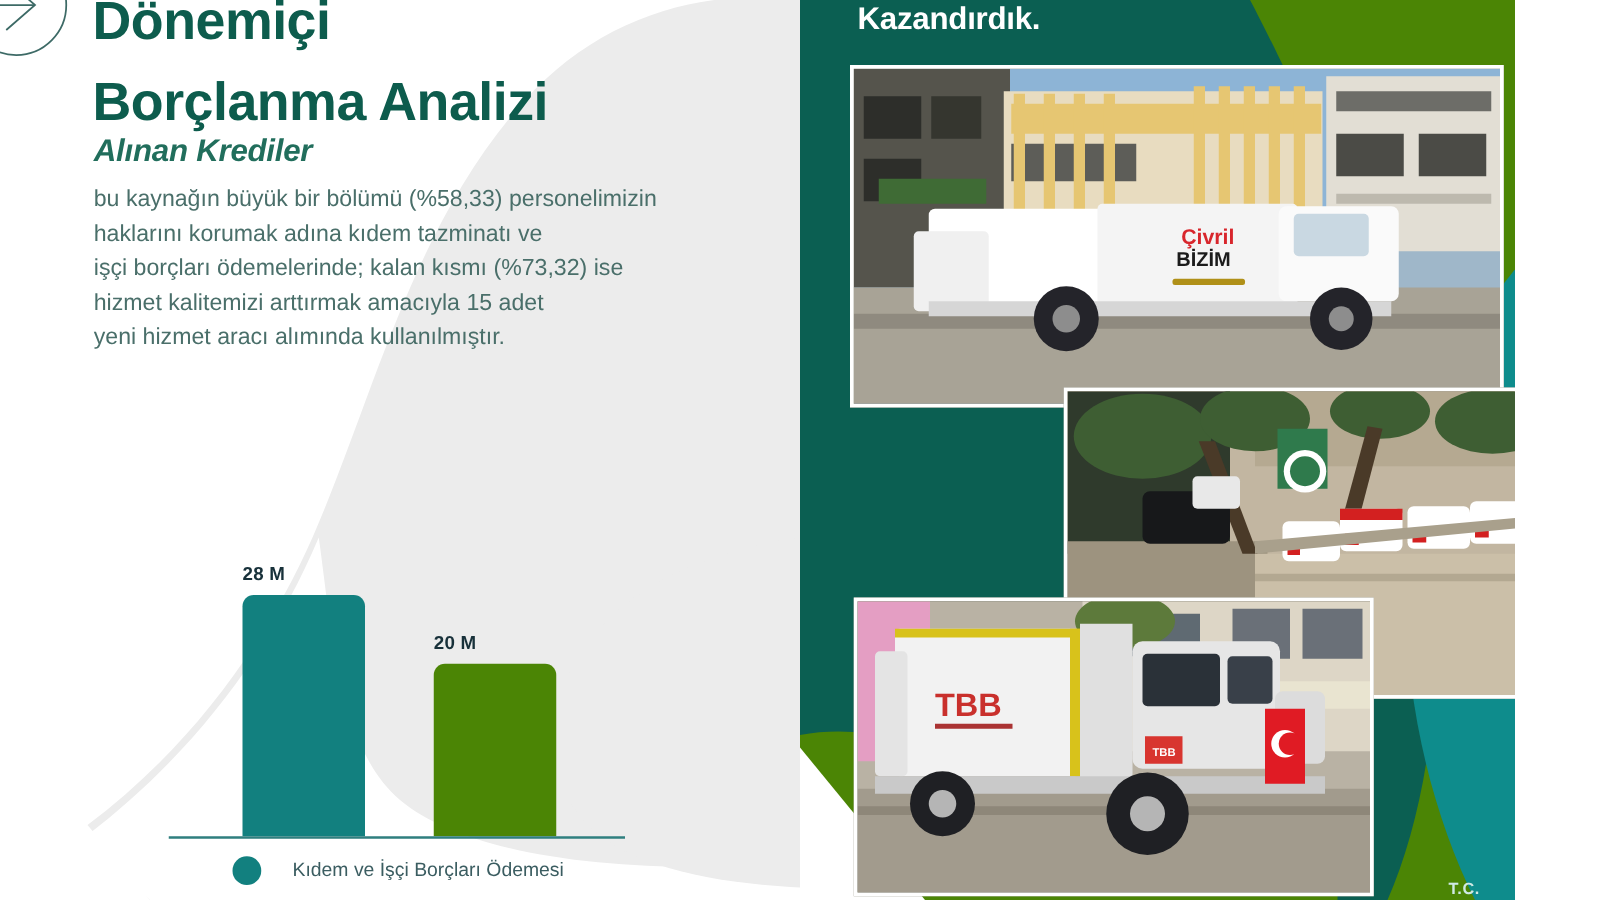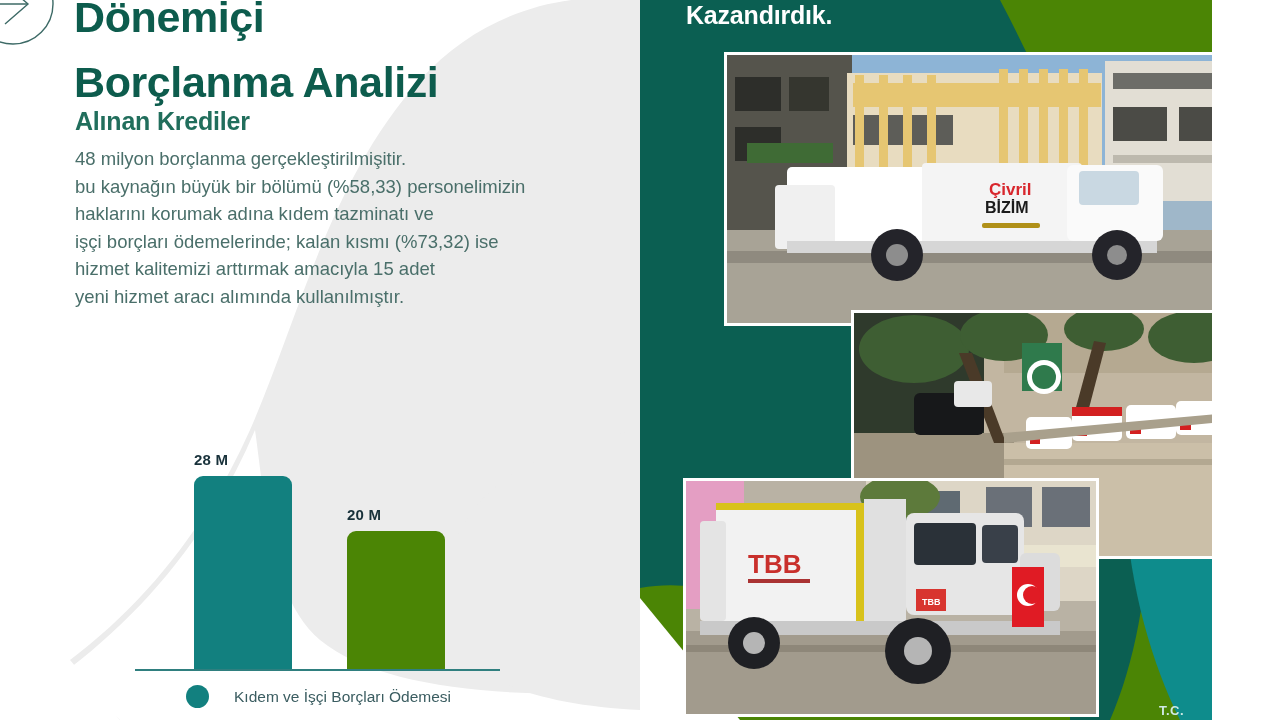--- a/index.html
+++ b/index.html
@@ -17,21 +17,21 @@
   .arrow-badge{position:absolute;left:-30px;top:-26px;width:86px;height:86px;}
 
   .title{
     position:absolute;left:74px;top:-6px;width:540px;
     font-size:43px;line-height:47px;font-weight:bold;
     color:#0d5c4d;letter-spacing:-0.4px;
   }
   .title .l2{display:block;margin-top:18px;}
   .subtitle{
     position:absolute;left:75px;top:107px;
-    font-size:25px;font-weight:bold;color:#216e5c;letter-spacing:-0.2px;
+    font-size:25px;font-weight:bold;color:#216e5c;letter-spacing:-0.2px;font-style:italic;
   }
   .body-text{
     position:absolute;left:75px;top:145px;width:545px;
     font-size:18.5px;line-height:27.5px;color:#4a6f6a;
   }
   .body-text span{display:block;white-space:nowrap;}
 
   
   .chart{position:absolute;left:0;top:400px;width:640px;height:320px;}
   .bar{position:absolute;border-radius:9px 9px 0 0;}
@@ -47,21 +47,21 @@
   
   .right-panel{position:absolute;left:640px;top:0;width:572px;height:720px;overflow:hidden;background:#7f1d1d;}
   .rp-svg{position:absolute;left:0;top:0;width:640px;height:720px;}
 
   .kazandirdik{
     position:absolute;left:46px;top:1px;font-size:25px;font-weight:bold;
     color:#ffffff;letter-spacing:-0.2px;
   }
 
   .photo{position:absolute;border:3px solid #ffffff;overflow:hidden;background:#7a7a6a;}
-  .ph1{left:40px;top:52px;width:517px;height:268px;margin-left:44px;}
+  .ph1{left:40px;top:52px;width:517px;height:268px;}
   .ph2{left:211px;top:310px;width:419px;height:243px;}
   .ph3{left:43px;top:478px;width:410px;height:233px;}
 
   .pg{position:absolute;right:28px;bottom:2px;font-size:13px;font-weight:bold;color:#cfe9e4;letter-spacing:0.5px;}
 </style>
 </head>
 <body>
 
 <div class="slide">
 
@@ -90,21 +90,20 @@
     </svg>
 
     <div class="title">
       <span class="l1">Dönemiçi</span>
       <span class="l2">Borçlanma Analizi</span>
     </div>
 
     <div class="subtitle">Alınan Krediler</div>
 
     <div class="body-text">
-      <span>48 milyon borçlanma gerçekleştirilmişitir.</span>
       <span>bu kaynağın büyük bir bölümü (%58,33) personelimizin</span>
       <span>haklarını korumak adına kıdem tazminatı ve</span>
       <span>işçi borçları ödemelerinde; kalan kısmı (%73,32) ise</span>
       <span>hizmet kalitemizi arttırmak amacıyla 15 adet</span>
       <span>yeni hizmet aracı alımında kullanılmıştır.</span>
     </div>
 
     <div class="chart">
       <div class="bar-label" id="lbl0" style="left: 194px; width: 98px; top: 51px;">28 M</div>
       <div class="bar-label" id="lbl1" style="left: 347px; width: 98px; top: 106px;">20 M</div>

